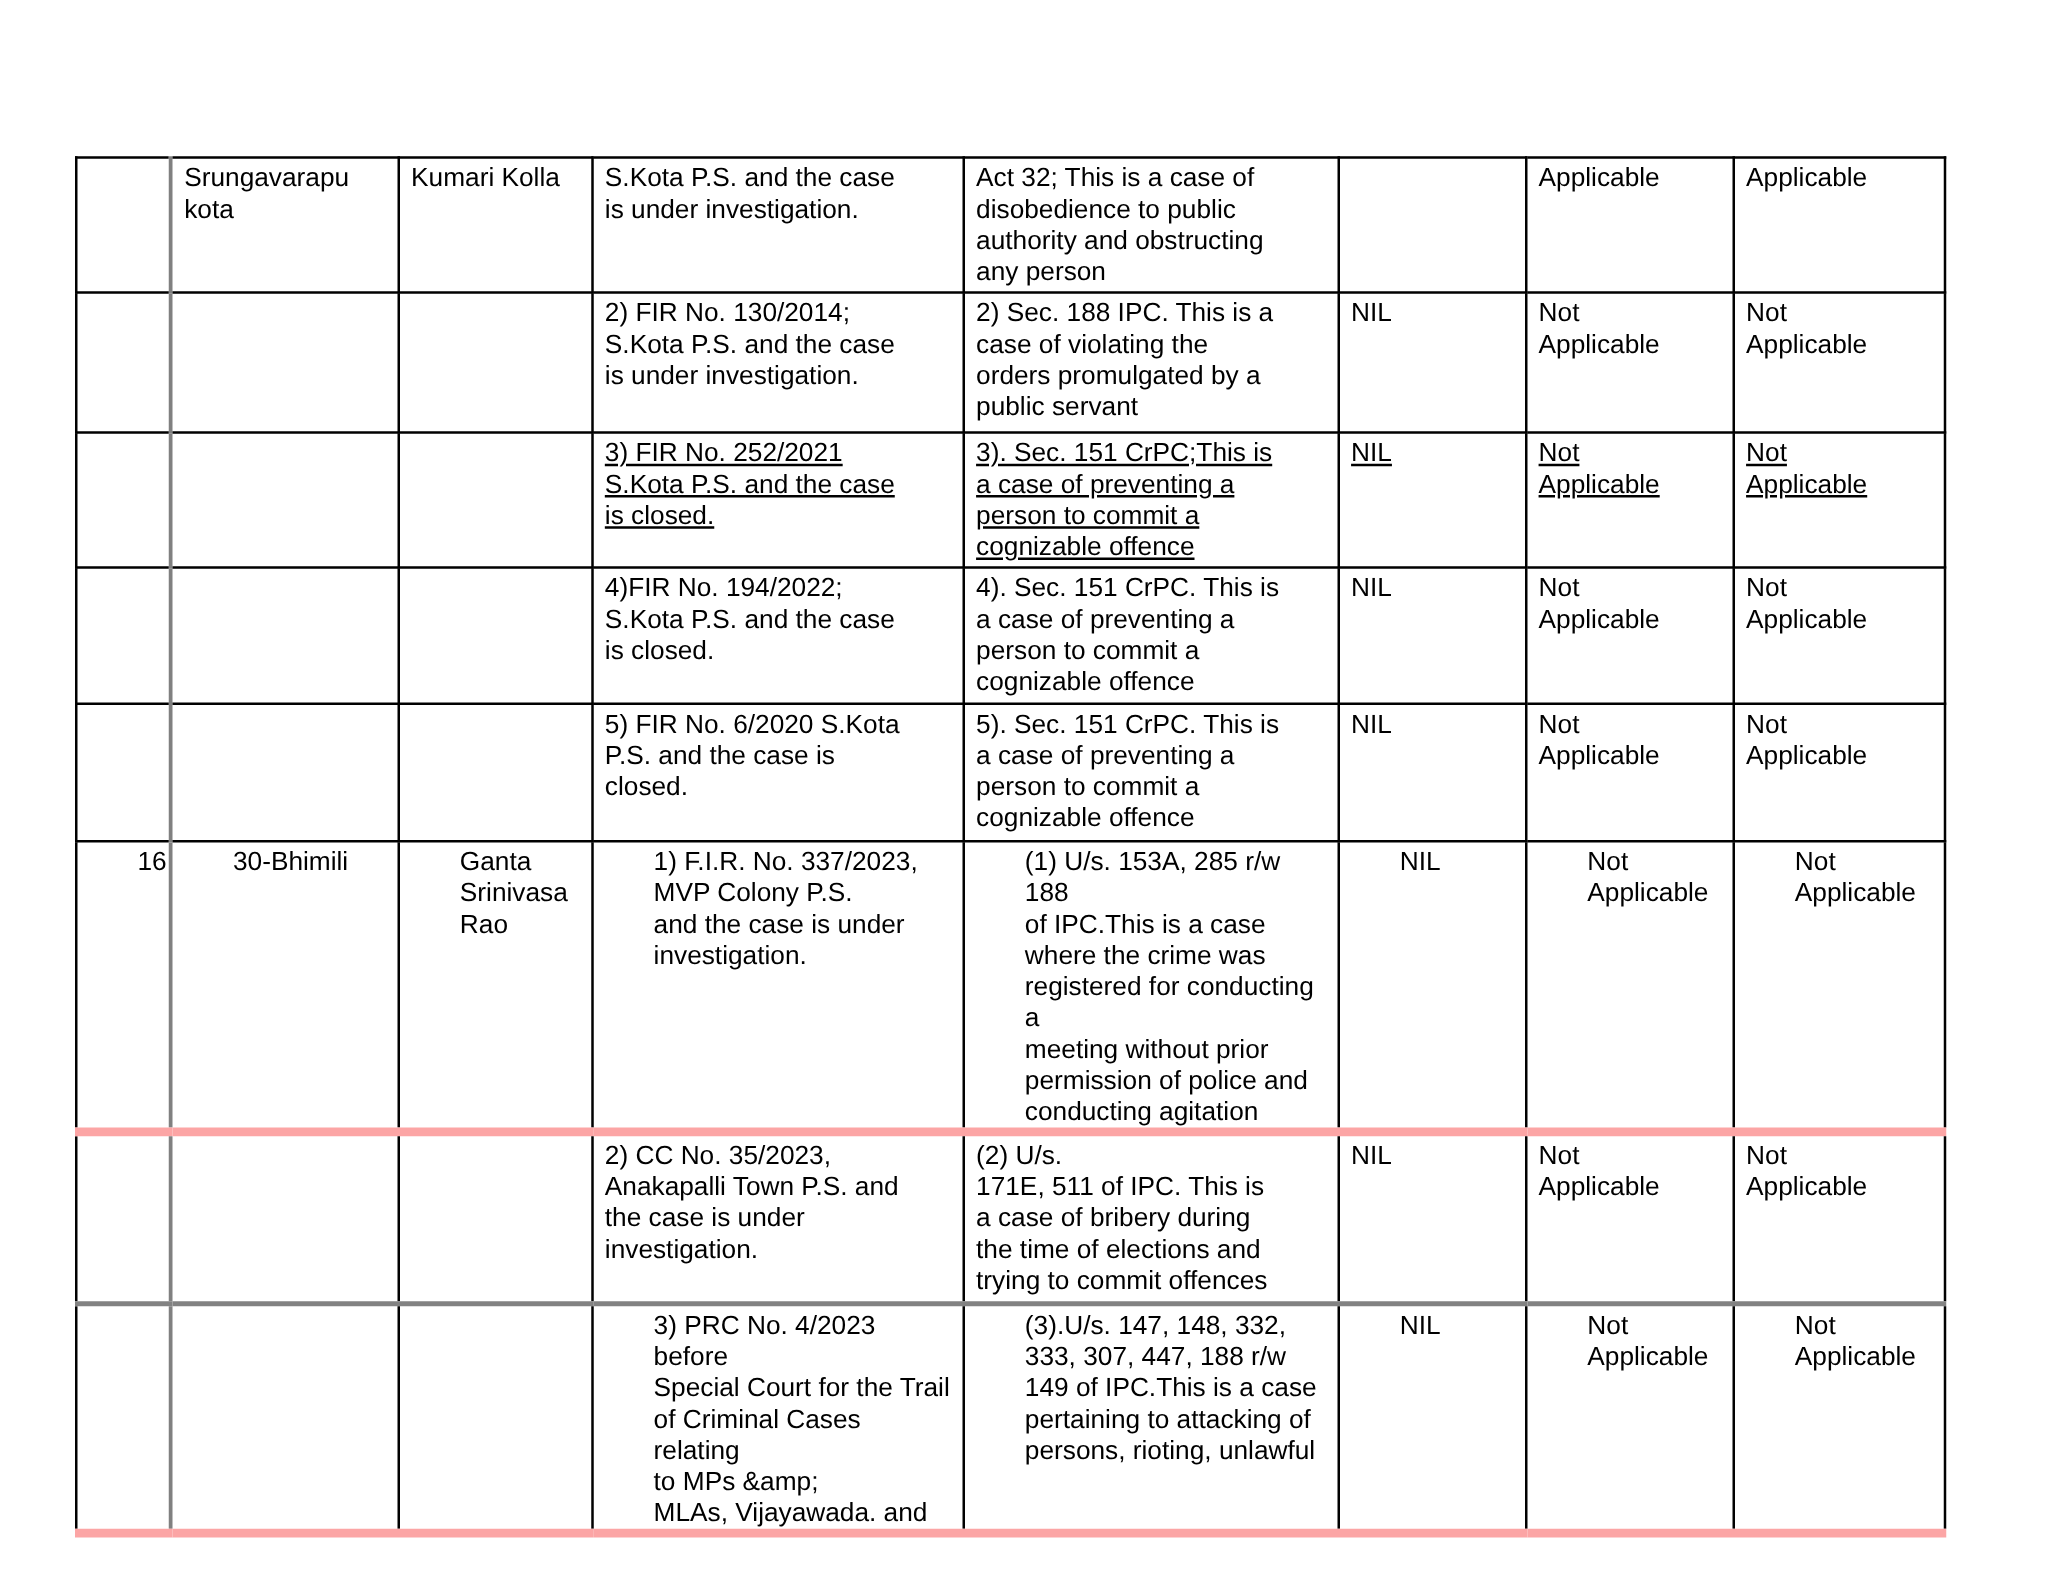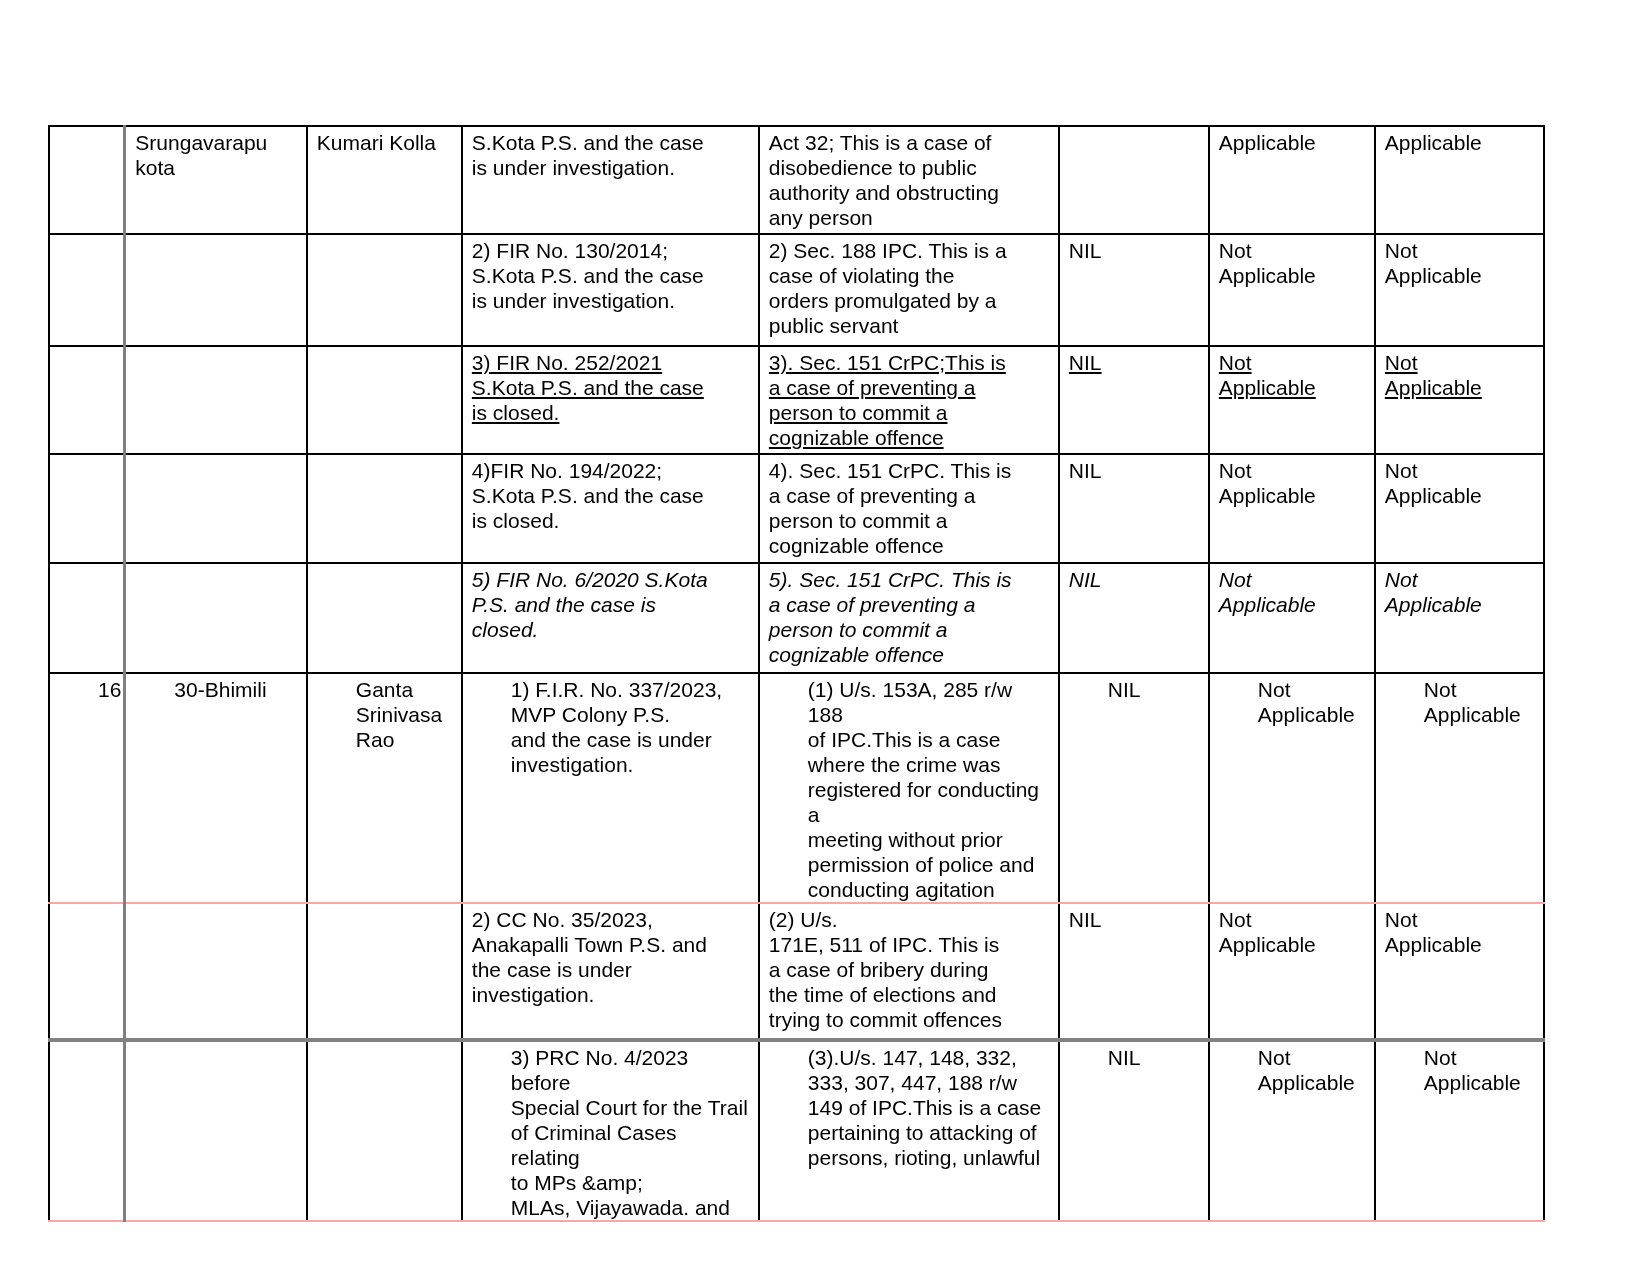--- a/index.html
+++ b/index.html
@@ -9,21 +9,21 @@
   }
   body {
     width: 1650px;
     height: 1275px;
     position: relative;
     font-family: "Liberation Sans", sans-serif;
     color: #000000;
   }
   .table-wrap {
     position: absolute;
-    left: 48px;
+    left: 60px;
     top: 125px;
   }
   table.cases {
     border-collapse: collapse;
     table-layout: fixed;
   }
   table.cases td {
     border: 2px solid #000000;
     vertical-align: top;
     padding: 3px 8px 0 9px;
@@ -38,27 +38,27 @@
     text-align: center;
     padding-left: 2px;
     padding-right: 2px;
     border-right: 3px solid #808080;
   }
   
   table.cases tr:nth-child(1) { height: 108px; }
   table.cases tr:nth-child(2) { height: 112px; }
   table.cases tr:nth-child(3) { height: 108px; text-decoration: underline; }
   table.cases tr:nth-child(4) { height: 109px; }
-  table.cases tr:nth-child(5) { height: 110px; font-style: italic; }
+  table.cases tr:nth-child(5) { height: 110px; }
   table.cases tr:nth-child(6) { height: 186px; }
   table.cases tr:nth-child(7) { height: 137px; padding-left: 44px; }
   table.cases tr:nth-child(8) { height: 136px; }
   
   table.cases tr.gray-bottom td {
-    border-bottom: 2px solid #fca5a5;
+    border-bottom: 7px solid #fca5a5;
     padding-left: 48px;
   }
   table.cases tr.gray-bottom-thin td {
     border-bottom: 4px solid #828282;
   }
 </style>
 </head>
 <body style="background: rgb(255, 255, 255); color: rgb(0, 0, 0);">
 
 <div class="table-wrap">

